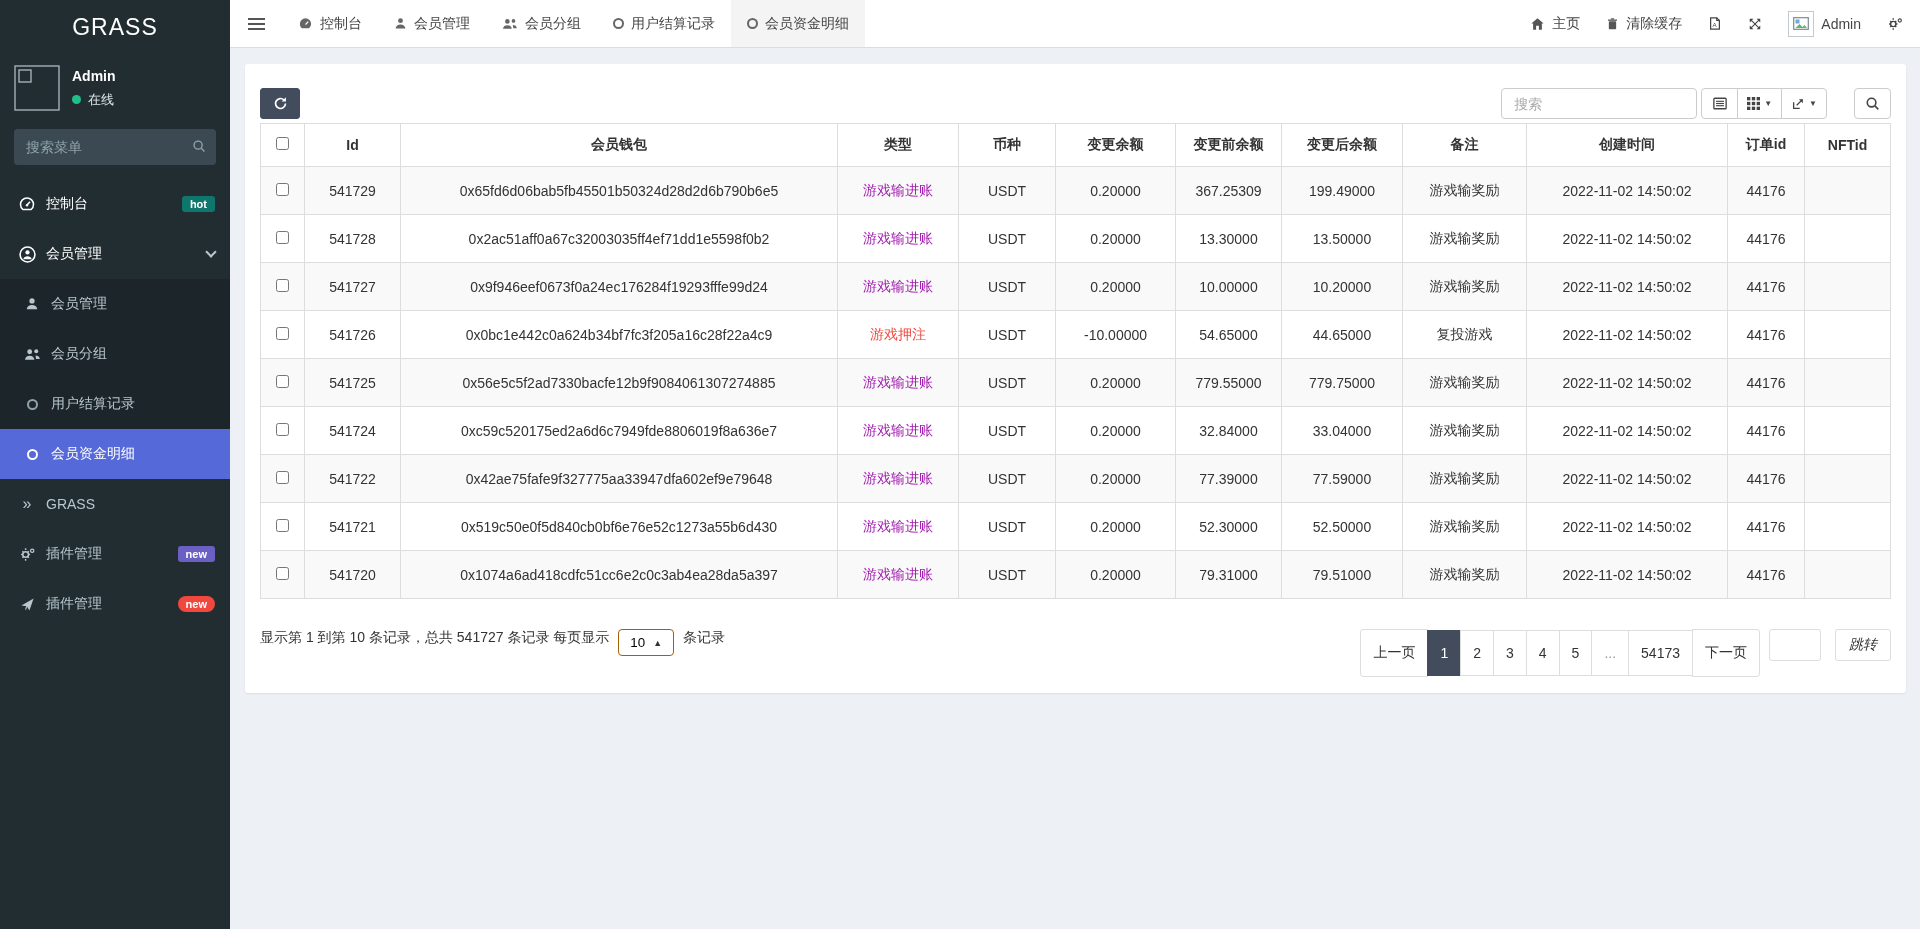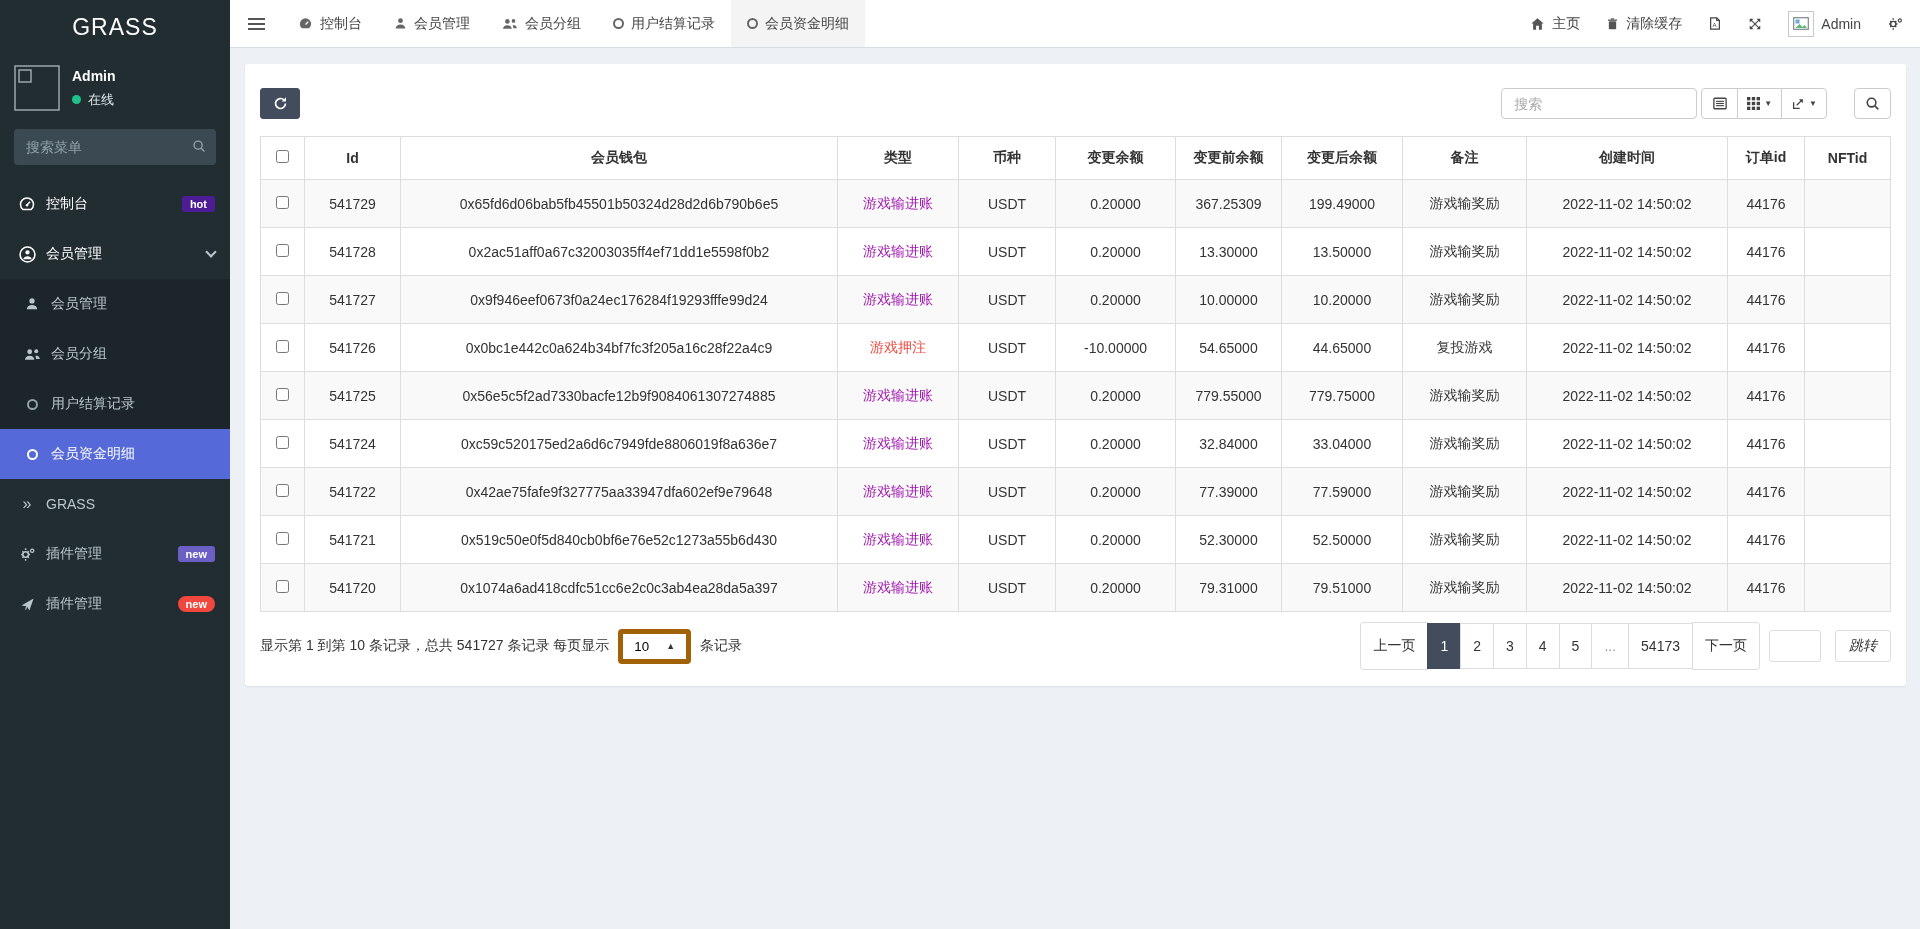--- a/index.html
+++ b/index.html
@@ -20,21 +20,21 @@
   .sidebar-search input::placeholder { color:#8fa2aa; }
   .sidebar-search .s-icon { position:absolute; right:10px; top:10px; color:#8fa2aa; }
   .menu { margin-top:10px; }
   .menu-item { height:50px; display:flex; align-items:center; padding:0 15px; font-size:14px; color:#b8c7ce; cursor:pointer; }
   .menu-item .mi-icon { width:24px; margin-right:7px; display:flex; justify-content:center; align-items:center; }
   .menu-item.top { color:#fff; }
   .submenu { background:#1c2529; }
   .submenu .menu-item { padding-left:20px; }
   .menu-item.active { background:#5569d8; color:#fff; }
   .badge { margin-left:auto; color:#fff; font-size:11px; font-weight:bold; padding:2px 8px; border-radius:3px; }
-  .badge.hot { background:#4c1d95; }
+  .badge.hot { background:#0f766e; }
   .badge.new-purple { background:#6b5fc4; }
   .badge.new-red { background:#f0483e; border-radius:9px; }
   .chev { width:8px; height:8px; display:inline-block; }
   .chev-down { border-right:2px solid #b8c7ce; border-bottom:2px solid #b8c7ce; transform:rotate(45deg); margin-left:auto; margin-top:-4px; }
   .chev-left { border-left:2px solid #b8c7ce; border-bottom:2px solid #b8c7ce; transform:rotate(45deg); margin-left:auto; }
   .dbl-angle { font-size:16px; line-height:1; }
 
   
   .main { flex:1; display:flex; flex-direction:column; background:#edf0f5; }
   .topbar { height:48px; background:#fff; border-bottom:1px solid #d8dce3; display:flex; align-items:stretch; color:#454545; }
@@ -62,31 +62,31 @@
   .tsearch::placeholder { color:#aaa; }
   .btn-group { display:flex; margin-left:4px; }
   .tbtn { height:31px; min-width:37px; border:1px solid #ccc; background:#fff; display:flex; align-items:center; justify-content:center; gap:4px; padding:0 9px; color:#444; cursor:pointer; }
   .btn-group .tbtn + .tbtn { margin-left:-1px; }
   .btn-group .tbtn:first-child { border-radius:4px 0 0 4px; }
   .btn-group .tbtn:last-child { border-radius:0 4px 4px 0; }
   .btn-single { margin-left:27px; border-radius:4px; }
   .caret { font-size:8px; color:#444; }
 
   
-  table { width:100%; border-collapse:collapse; table-layout:fixed; margin-top:17px; font-size:14px; color:#333;border-radius:9px; }
+  table { width:100%; border-collapse:collapse; table-layout:fixed; margin-top:4px; font-size:14px; color:#333;border-radius:9px; }
   th, td { border:1px solid #ddd; text-align:center; vertical-align:middle; overflow:hidden; white-space:nowrap; }
   th { padding:12px 4px; font-weight:bold; background:#fff; }
   td { height:48px; padding:2px 4px; }
   tbody tr:nth-child(odd) { background:#f9f9f9; }
   .type-in { color:#a21caf; }
   .type-bet { color:#f0483e; }
 
   
-  .tfoot { display:flex; align-items:center; margin-top:10px; font-size:14px; color:#333; }
-  .page-size-btn { display:inline-flex; align-items:center; gap:17px; border:5px solid #a16207; border-radius:4px; padding:5px 11px; margin:0 9px; background:#fff; cursor:pointer; }
+  .tfoot { display:flex; align-items:flex-start; margin-top:30px; font-size:14px; color:#333; }
+  .page-size-btn { display:inline-flex; align-items:center; gap:8px; border:1px solid #a16207; border-radius:4px; padding:5px 11px; margin:0 9px; background:#fff; cursor:pointer; }
   .caret-up { font-size:9px; color:#333; }
   .pagination { margin-left:auto; display:flex; align-items:center; list-style:none; }
   .page-li { border:1px solid #ddd; background:#fff; padding:14px 12px; margin-left:-1px; min-width:33px; text-align:center; cursor:pointer; font-size:14px; color:#333; }
   .pagination .page-li:first-child { border-radius:3px 0 0 3px; margin-left:0; }
   .pagination .page-li:last-child { border-radius:0 3px 3px 0; }
   .page-li.active { background:#434c5d; border-color:#434c5d; color:#fff; }
   .page-li.dots { color:#999; }
   .jump-input { width:52px; height:32px; border:1px solid #ddd; border-radius:3px; margin-left:9px; outline:none; padding:0 6px; }
   .jump-btn { margin-left:14px; height:32px; padding:0 13px; border:1px solid #ddd; background:#fff; border-radius:3px; font-size:14px; color:#333; cursor:pointer;font-style:italic; }
 

